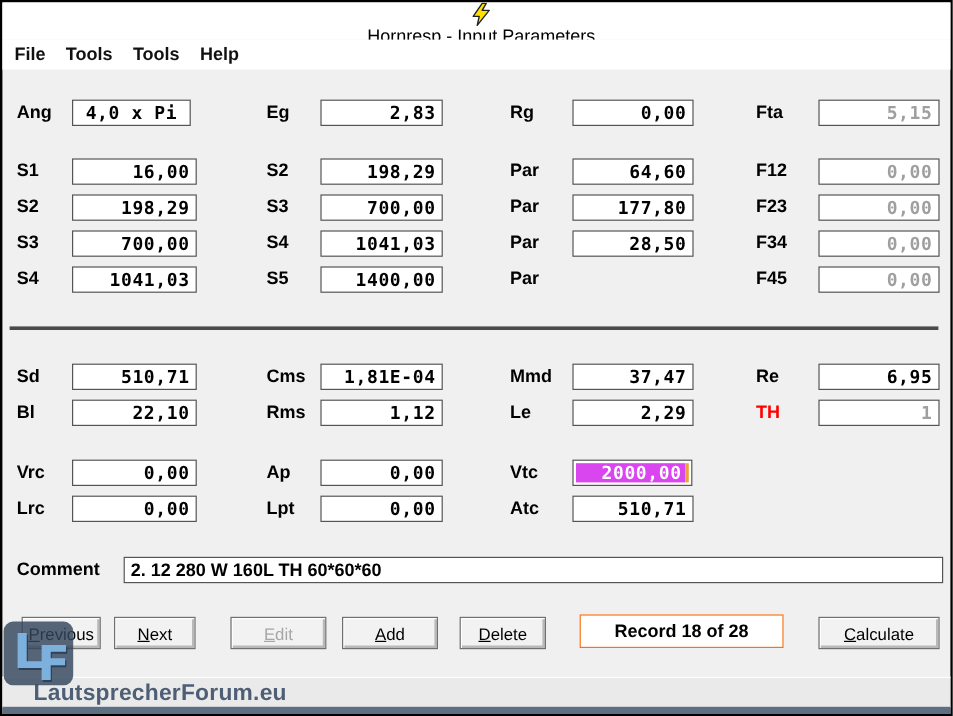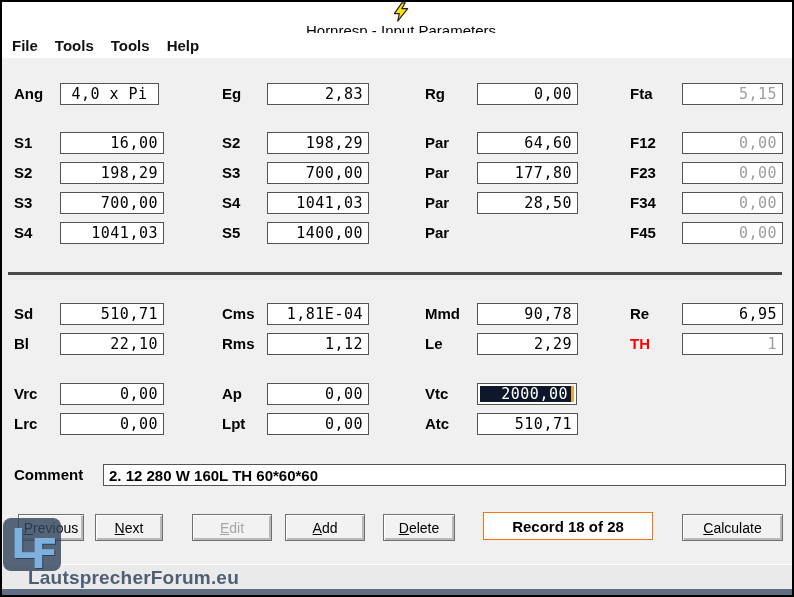--- a/index.html
+++ b/index.html
@@ -18,25 +18,25 @@
   
   .menubar{position:absolute;left:2px;top:33px;right:2px;height:25px;background:#fff;display:flex;align-items:center;padding-left:10px;gap:17px;font-size:15px;font-weight:600;color:#111;}
   .menubar span{cursor:default;}
   
   .prow{position:absolute;left:0;height:22px;width:100%;}
   .lbl{position:absolute;top:0;line-height:22px;font-size:15px;font-weight:bold;color:#000;white-space:nowrap;}
   .lbl.red{color:#ff0000;}
   .lb1{left:14px}.lb2{left:222px}.lb3{left:425px}.lb4{left:630px}
   .field{position:absolute;top:0;height:20px;background:#fff;border:1px solid #545454;display:flex;align-items:center;justify-content:flex-end;padding-right:5px;box-sizing:content-box;}
   .f1{left:60px;width:97px}.f2{left:267px;width:95px}.f3{left:477px;width:94px}.f4{left:682px;width:94px}
-  .val{font-family:"DejaVu Sans Mono",monospace;font-weight:normal;font-size:15px;color:#000;letter-spacing:0.5px;white-space:nowrap;}
+  .val{font-family:"DejaVu Sans Mono",monospace;font-weight:bold;font-size:15px;color:#000;letter-spacing:0.5px;white-space:nowrap;}
   .field.center{justify-content:center;padding-right:0;}
   .field.disabled .val{color:#9f9f9f;}
   .field.selected{padding:0 2px;justify-content:flex-end;}
-  .selblock{flex:1;height:16px;background:#0f172a;display:flex;align-items:center;justify-content:flex-end;padding-right:3px;}
+  .selblock{flex:1;height:16px;background:#d946ef;display:flex;align-items:center;justify-content:flex-end;padding-right:3px;}
   .selblock .val{color:#fff;}
   .caret{width:3px;height:16px;background:#e8a33d;margin-left:0px;}
   .divider{position:absolute;left:8px;top:272px;width:774px;height:3px;background:#4a4a4a;}
   
   .commentrow{position:absolute;top:464px;left:0;height:22px;width:100%;}
   .commentrow .field{left:103px;width:671px;justify-content:flex-start;padding-left:5px;text-align:right;}
   .commentrow .val{font-family:"Liberation Sans",sans-serif;letter-spacing:0;}
   
   .btn{position:absolute;top:514px;height:27px;background:#f2f2f2;border:1px solid #707070;
        box-shadow:inset 1px 1px 0 #ffffff,inset -2px -2px 0 #b9b9b9;
@@ -177,21 +177,21 @@
     <span class="lbl lb1">Sd</span>
     <div class="field f1">
         <span class="val">510,71</span>
       </div>
     <span class="lbl lb2">Cms</span>
     <div class="field f2">
         <span class="val">1,81E-04</span>
       </div>
     <span class="lbl lb3">Mmd</span>
     <div class="field f3">
-        <span class="val">90,78</span>
+        <span class="val">37,47</span>
       </div>
     <span class="lbl lb4">Re</span>
     <div class="field f4">
         <span class="val">6,95</span>
       </div>
   </div>
   <div class="prow" style="top:333px">
     <span class="lbl lb1">Bl</span>
     <div class="field f1">
         <span class="val">22,10</span>

